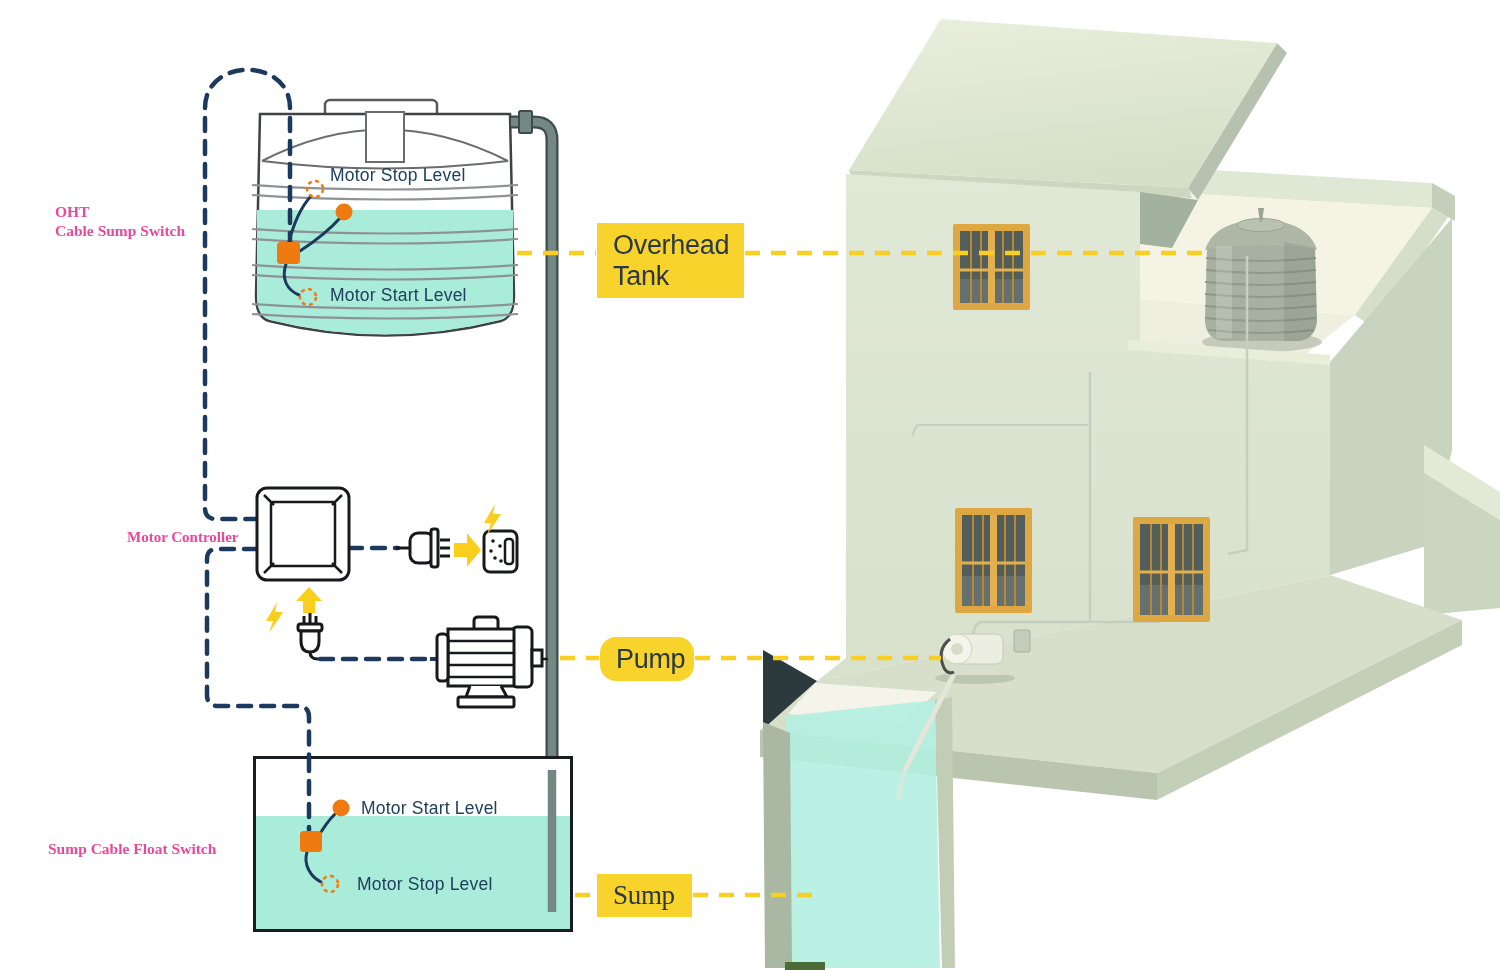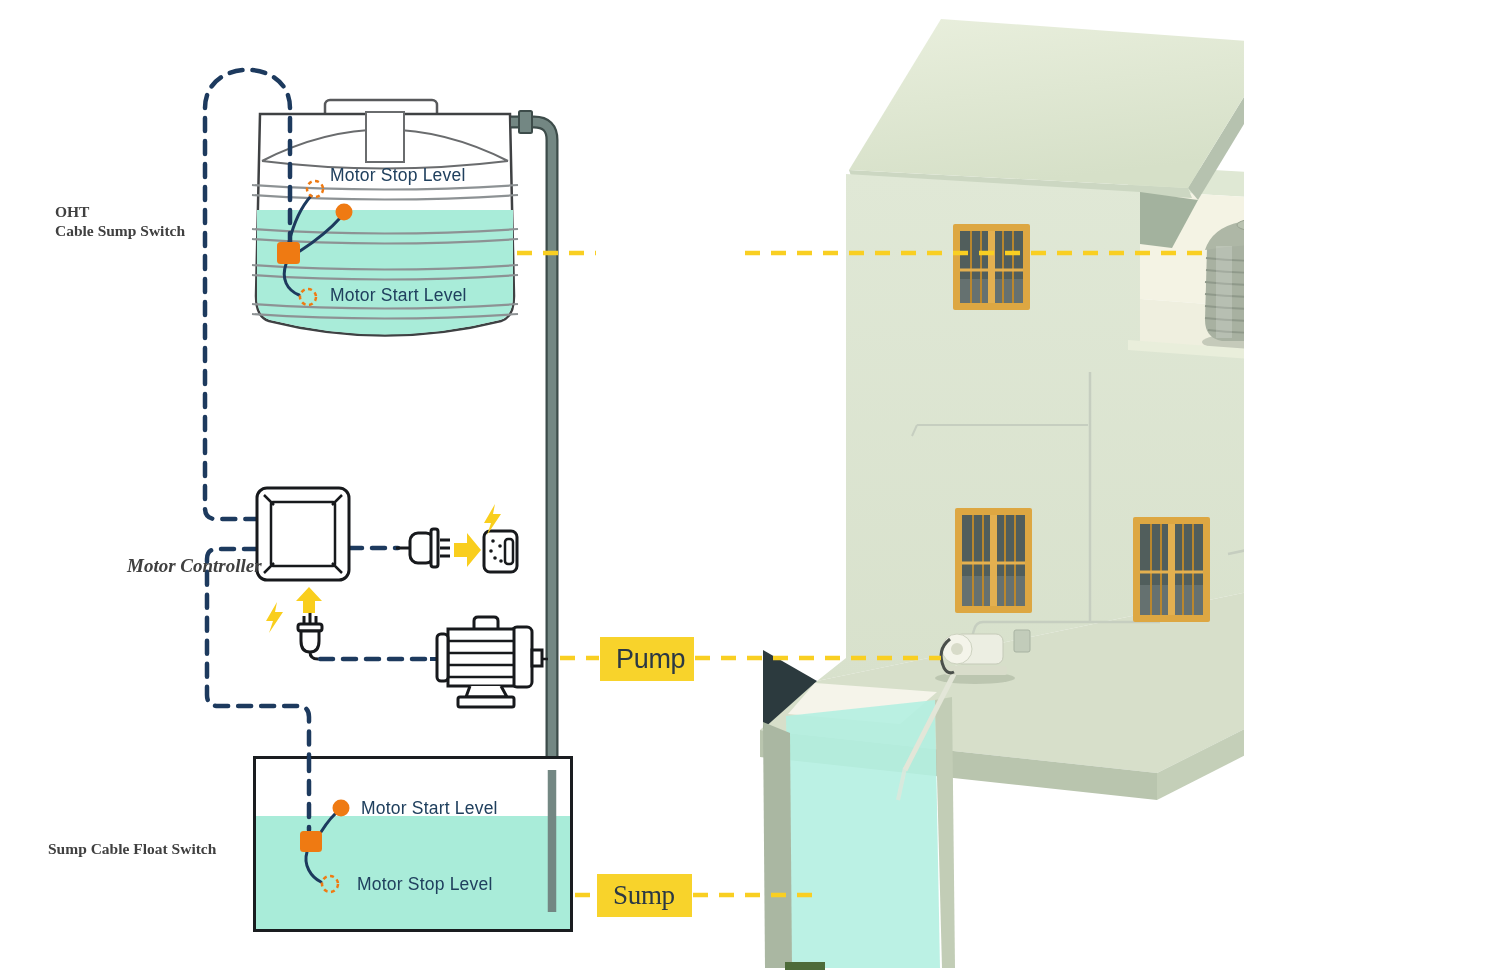--- a/index.html
+++ b/index.html
@@ -1,29 +1,29 @@
 <!DOCTYPE html>
 <html><head>
 <meta charset="utf-8">
 <style>
   html,body{margin:0;padding:0;background:#ffffff;}
-  #stage{position:relative;width:1244px;height:970px;overflow:hidden;background:#fff;
+  #stage{position:relative;width:1500px;height:970px;overflow:hidden;background:#fff;
          font-family:"Liberation Sans",sans-serif;}
   #art{position:absolute;left:0;top:0;width:1500px;height:970px;}
   .txt{position:absolute;white-space:nowrap;}
   .lvl{font-size:17.5px;font-weight:500;color:#20405e;letter-spacing:.2px;}
-  .serif{font-family:"Liberation Serif",serif;font-weight:bold;color:#404040;font-size:15.5px;line-height:19px;}
+  .serif{font-family:"Liberation Serif",serif;font-weight:bold;color:#ec4899;font-size:15.5px;line-height:19px;}
   .callout{position:absolute;background:#F8D32B;color:#2b3844;font-size:27px;letter-spacing:-0.3px;}
   .callout .inner{padding-left:16px;display:block;}
   #co-overhead{left:597px;top:223px;width:147px;height:75px;}
   #co-overhead .inner{padding-top:7px;line-height:31px;width:120px;white-space:normal;}
-  #co-pump{left:600px;top:637px;width:94px;height:44px;line-height:44px;}
+  #co-pump{left:600px;top:637px;width:94px;height:44px;line-height:44px;border-radius:16px;}
   #co-sump{left:597px;top:874px;width:95px;height:43px;line-height:43px;font-family:Liberation Serif, serif;}
   #lbl-oht{left:55px;top:202px;}
-  #lbl-controller{left:127px;top:556px;font-size:19px;font-style:italic;}
+  #lbl-controller{left:127px;top:528px;font-size:15px;}
   #lbl-sumpswitch{left:48px;top:839px;}
   #t-tank-stop{left:330px;top:165px;}
   #t-tank-start{left:330px;top:285px;}
   #t-sump-start{left:361px;top:798px;}
   #t-sump-stop{left:357px;top:874px;}
 </style>
 </head>
 <body>
 
 <div id="stage">
@@ -256,20 +256,23 @@
     <div>OHT</div>
     <div>Cable Sump Switch</div>
   </div>
 
   <div class="txt serif" id="lbl-controller">Motor Controller</div>
   <div class="txt serif" id="lbl-sumpswitch">Sump Cable Float Switch</div>
 
   <div class="txt lvl" id="t-sump-start">Motor Start Level</div>
   <div class="txt lvl" id="t-sump-stop">Motor Stop Level</div>
 
+  <div class="callout" id="co-overhead">
+    <span class="inner">Overhead Tank</span>
+  </div>
   <div class="callout" id="co-pump">
     <span class="inner">Pump</span>
   </div>
   <div class="callout" id="co-sump">
     <span class="inner">Sump</span>
   </div>
 
 </div>
 
 </body></html>

